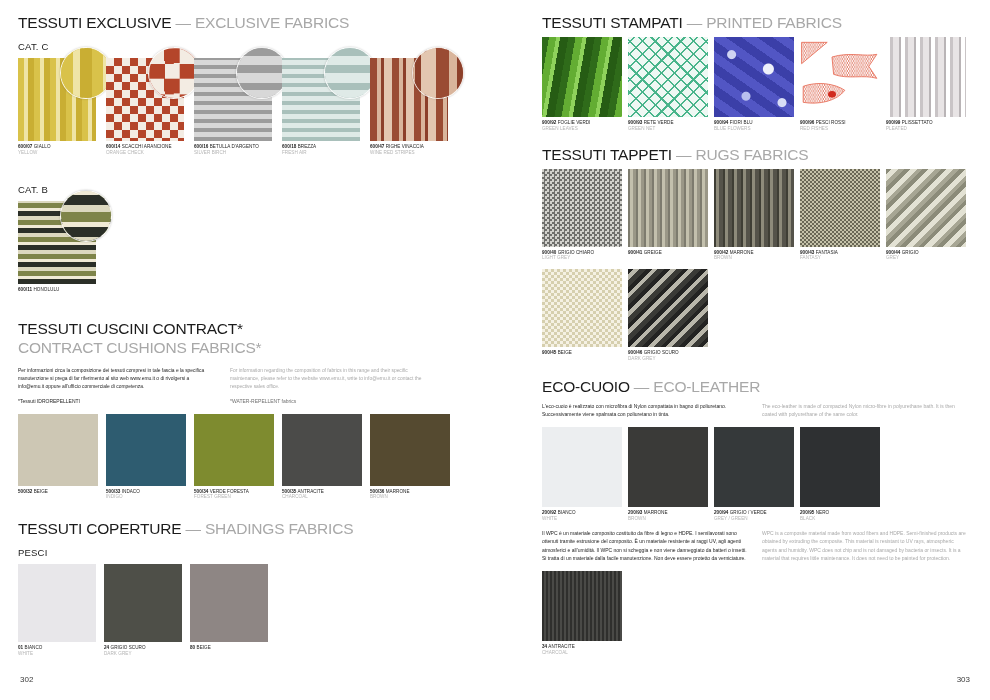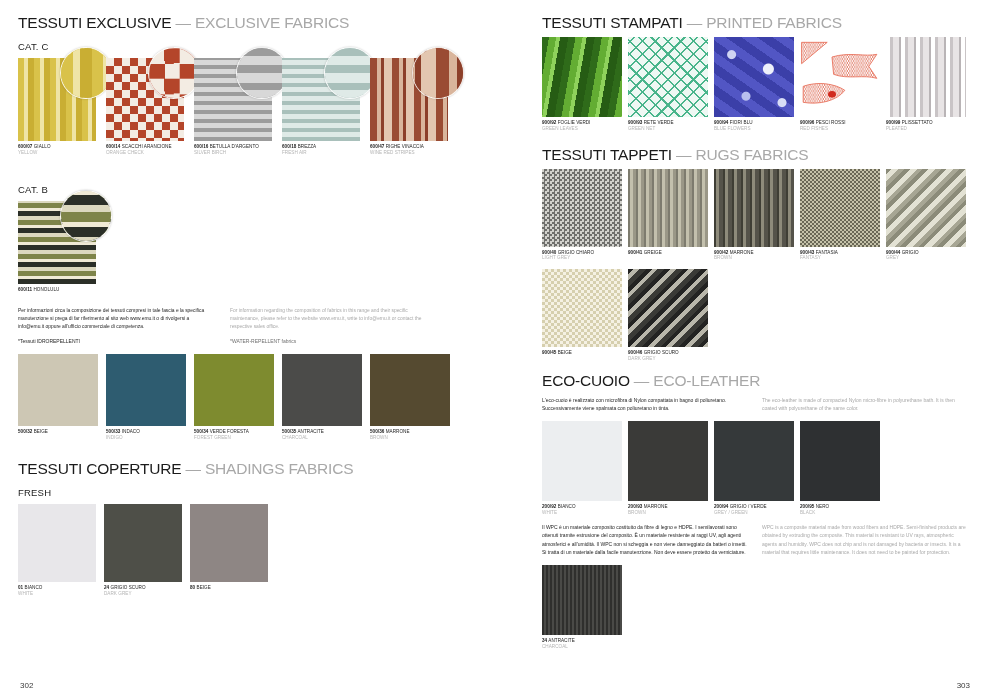--- a/index.html
+++ b/index.html
@@ -50,21 +50,21 @@
   .cap .it b { font-weight: 700; }
   .cap .en { font-size: 4.6px; color: #b4b4b4; display: block; letter-spacing: 0.05px; }
 
   .loupe {
     position: absolute; border-radius: 50%;
     border: 1px solid rgba(255,255,255,.85);
     box-shadow: 0 0 2px rgba(0,0,0,.25);
     overflow: hidden;
   }
 
-  .pagenum { position: absolute; bottom: 10px; font-size: 8px; color: #3a3a3a; }
+  .pagenum { position: absolute; bottom: 16px; font-size: 8px; color: #3a3a3a; }
   .pagenum.l { left: 20px; }
   .pagenum.r { right: 20px; }
 </style>
 </head>
 <body>
 
 <div class="spread">
 
   <div class="page page-left">
 
@@ -133,20 +133,24 @@
           <div class="loupe" style="width: 52px; height: 52px; right: -16px; top: -11px; background: repeating-linear-gradient(0deg, rgb(43, 47, 40) 0px, rgb(43, 47, 40) 5px, rgb(240, 234, 214) 5px, rgb(240, 234, 214) 8px, rgb(126, 132, 73) 8px, rgb(126, 132, 73) 13px, rgb(220, 216, 191) 13px, rgb(220, 216, 191) 17px) 0% 0% / auto, repeating-linear-gradient(90deg, rgba(0, 0, 0, 0.22) 0px, rgba(0, 0, 0, 0.22) 4px, rgba(255, 255, 255, 0.25) 4px, rgba(255, 255, 255, 0.25) 9px); transform: scale(1);">
             <div style="position: absolute; inset: -40%; background: repeating-linear-gradient(0deg, rgb(43, 47, 40) 0px, rgb(43, 47, 40) 5px, rgb(240, 234, 214) 5px, rgb(240, 234, 214) 8px, rgb(126, 132, 73) 8px, rgb(126, 132, 73) 13px, rgb(220, 216, 191) 13px, rgb(220, 216, 191) 17px), repeating-linear-gradient(90deg, rgba(0, 0, 0, 0.22) 0px, rgba(0, 0, 0, 0.22) 4px, rgba(255, 255, 255, 0.25) 4px, rgba(255, 255, 255, 0.25) 9px); transform: scale(1.9); transform-origin: center center;"></div>
           </div>
           <div class="cap">
             <div class="it"><b>600/11</b><span> HONOLULU</span></div>
             <span class="en">&nbsp;</span>
           </div>
         </div>
       </div>
 
+    <div class="sec-head two-line" style="margin-top:22px;">
+      <span>TESSUTI CUSCINI CONTRACT*</span>
+      <span class="en">CONTRACT CUSHIONS FABRICS*</span>
+    </div>
 
     <div class="desc">
       <div class="col it">
         <p>Per informazioni circa la composizione dei tessuti compresi in tale fascia e la specifica manutenzione si prega di far riferimento al sito web www.emu.it o di rivolgersi a info@emu.it oppure all'ufficio commerciale di competenza.</p>
         <div class="note">*Tessuti IDROREPELLENTI</div>
       </div>
       <div class="col en">
         <p>For information regarding the composition of fabrics in this range and their specific maintenance, please refer to the website www.emu.it, write to info@emu.it or contact the respective sales office.</p>
         <div class="note">*WATER-REPELLENT fabrics</div>
       </div>
@@ -186,21 +190,21 @@
           <div class="cap">
             <div class="it"><b>500/36</b><span> MARRONE</span></div>
             <span class="en">BROWN</span>
           </div>
         </div>
       </div>
 
     <div class="sec-head" style="margin-top:20px;">
       <span>TESSUTI COPERTURE</span><span class="en">&nbsp;—&nbsp;</span><span class="en">SHADINGS FABRICS</span>
     </div>
-    <div class="sub-head">FRESH</div>
+    <div class="sub-head">PESCI</div>
     <div class="row" id="row-shadings" style="gap: 8px;">
         <div class="swatch" style="width: 78px;">
           <div class="tile" style="height: 78px; background: rgb(232, 231, 234);"></div>
           <div class="cap">
             <div class="it"><b>01</b><span> BIANCO</span></div>
             <span class="en">WHITE</span>
           </div>
         </div>
         <div class="swatch" style="width: 78px;">
           <div class="tile" style="height: 78px; background: rgb(78, 79, 72);"></div>
@@ -327,21 +331,21 @@
         </div>
         <div class="swatch" style="width: 80px;">
           <div class="tile" style="height: 78px; background: repeating-linear-gradient(135deg, rgb(35, 35, 34) 0px, rgb(35, 35, 34) 4px, rgb(185, 183, 171) 4px, rgb(185, 183, 171) 8px, rgb(58, 58, 54) 8px, rgb(58, 58, 54) 13px);"></div>
           <div class="cap">
             <div class="it"><b>900/46</b><span> GRIGIO SCURO</span></div>
             <span class="en">DARK GREY</span>
           </div>
         </div>
       </div>
 
-    <div class="sec-head" style="margin-top:10px;">
+    <div class="sec-head" style="margin-top:16px;">
       <span>ECO-CUOIO</span><span class="en">&nbsp;—&nbsp;</span><span class="en">ECO-LEATHER</span>
     </div>
     <div class="desc-wide">
       <div class="col it">
         <p>L'eco-cuoio è realizzato con microfibra di Nylon compattata in bagno di poliuretano. Successivamente viene spalmata con poliuretano in tinta.</p>
       </div>
       <div class="col en">
         <p>The eco-leather is made of compacted Nylon micro-fibre in polyurethane bath. It is then coated with polyurethane of the same color.</p>
       </div>
     </div>

